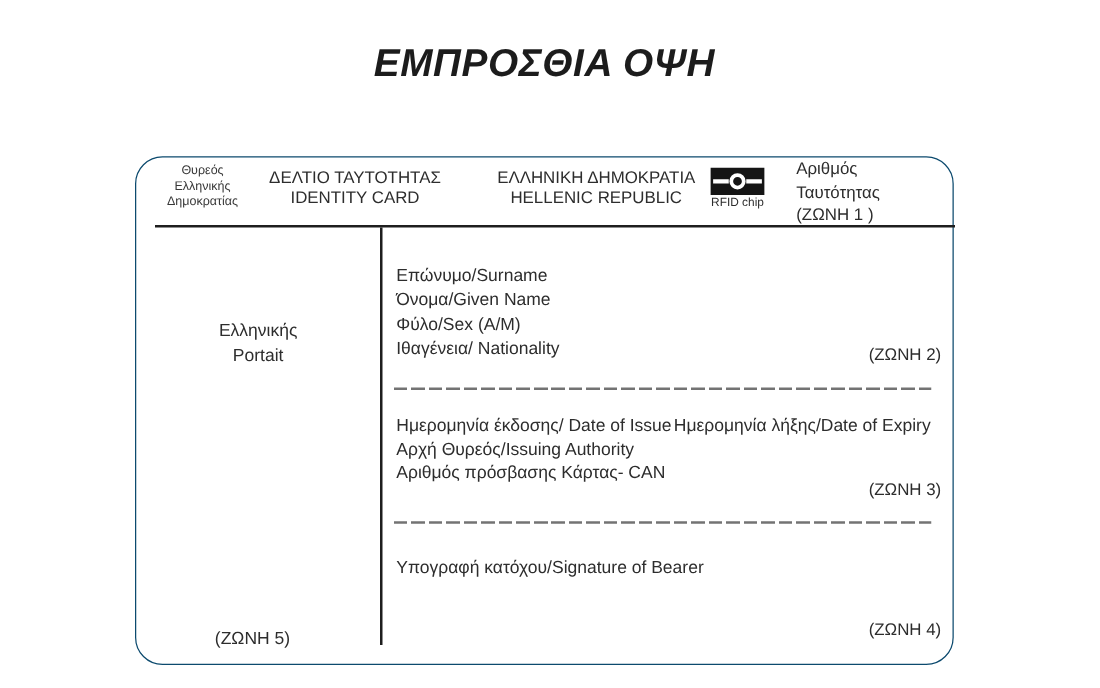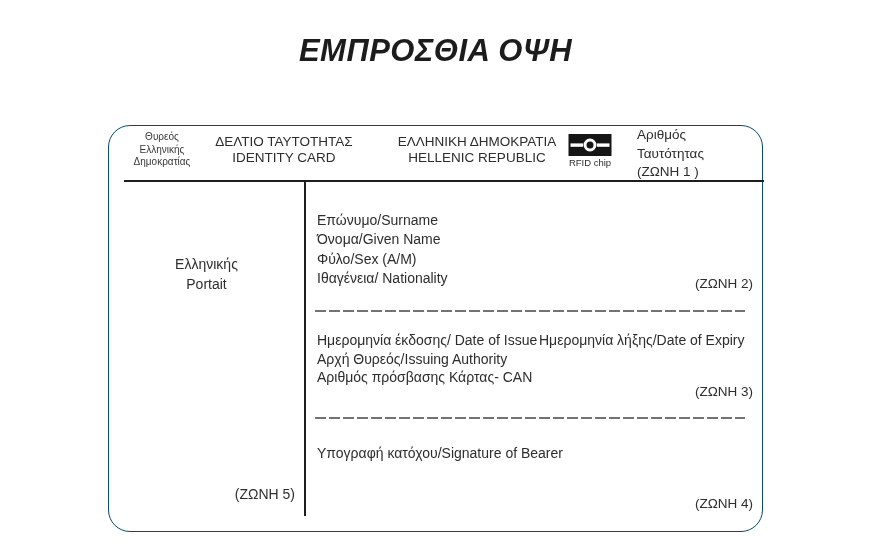--- a/index.html
+++ b/index.html
@@ -89,22 +89,22 @@
     background: #1e1e1e;
   }
 
   
   .photo-label {
     left: 0; top: 128px; width: 195px;
     text-align: center;
     font-size: 14px; line-height: 20px;
   }
   .zone5-label {
-    left: 0; top: 360px; width: 186px;
-    text-align: right;
+    left: 0; top: 376px; width: 186px;
+    text-align: center;
     font-size: 13.5px;
     white-space: nowrap;
   }
 
   
   .fields { font-size: 14px; white-space: nowrap; }
   .zone2-fields { left: 208px; top: 85px; line-height: 19.3px; }
   .dob-field   { left: 417px; top: 123.6px; line-height: 19.3px; }
   .zone2-label { right: 9px; top: 150px; font-size: 13.5px; white-space: nowrap; }
   .sep1 { left: 206px; top: 184px; width: 430px; height: 2px;

